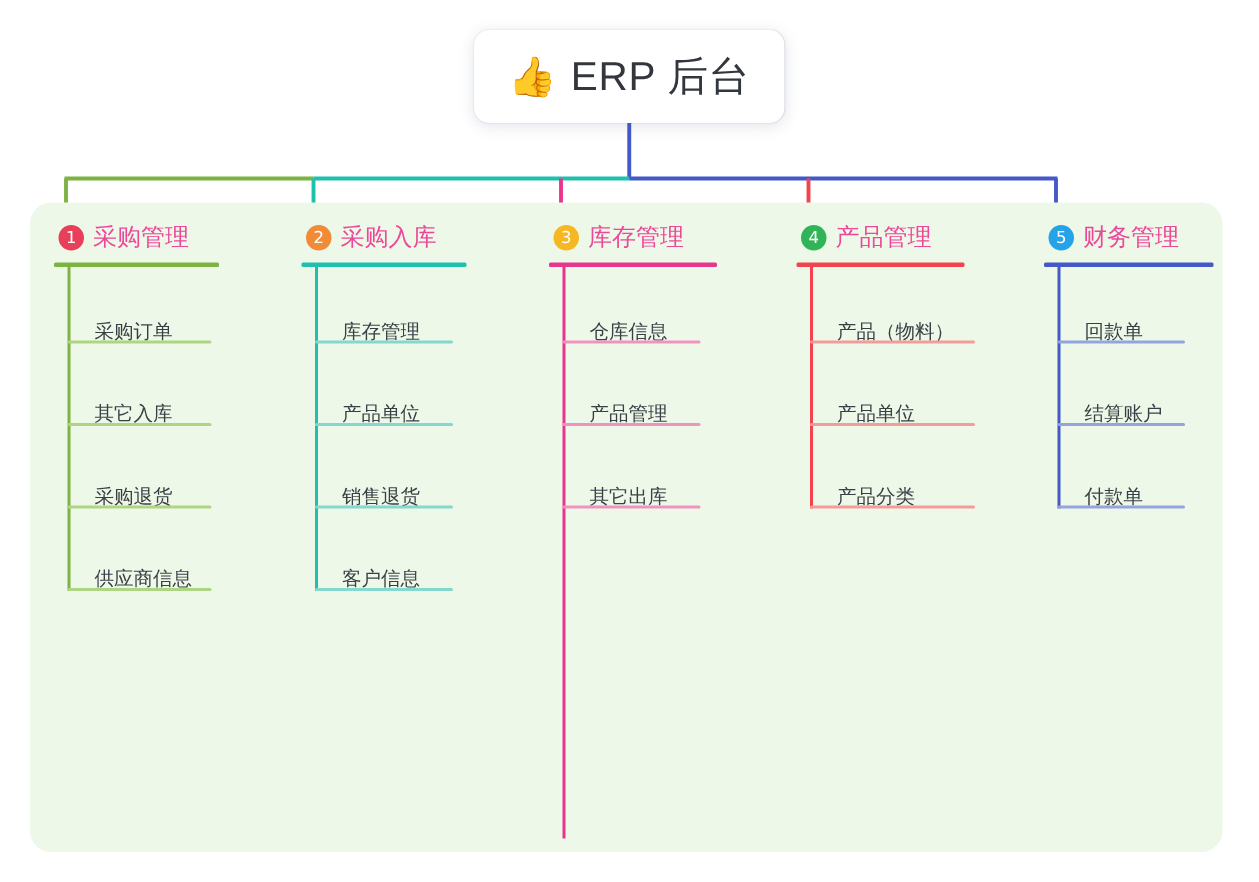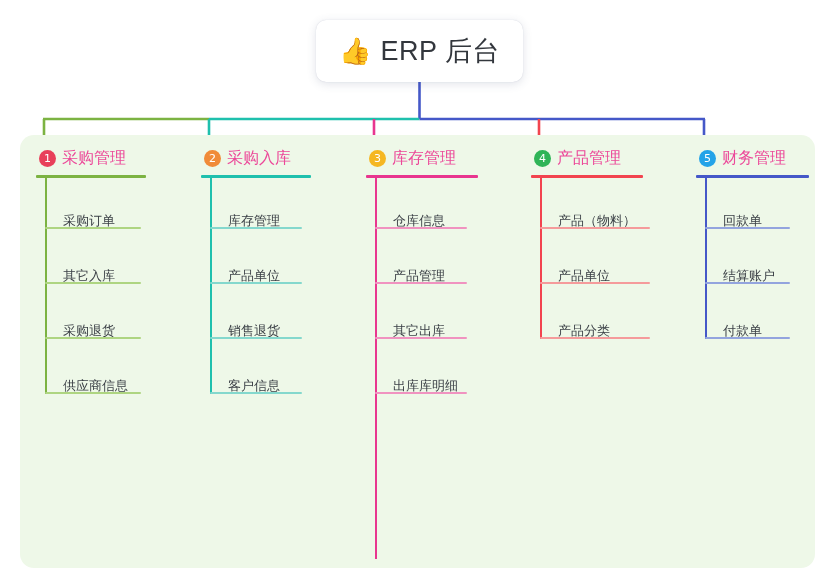--- a/index.html
+++ b/index.html
@@ -225,24 +225,20 @@
             <div class="item-rule" style="background: rgb(240, 147, 192); width: 92px;"></div>
           </div>
           <div class="item">
             <span class="item-label">产品管理</span>
             <div class="item-rule" style="background: rgb(240, 147, 192); width: 92px;"></div>
           </div>
           <div class="item">
             <span class="item-label">其它出库</span>
             <div class="item-rule" style="background: rgb(240, 147, 192); width: 92px;"></div>
           </div>
-          <div class="item">
-            <span class="item-label">出库库明细</span>
-            <div class="item-rule" style="background: rgb(240, 147, 192); width: 92px;"></div>
-          </div>
         </div>
       </div>
       <div class="column" style="left: 531px;">
         <div class="col-head">
           <span class="badge" style="background: rgb(47, 180, 87);">4</span>
           <span class="col-title">产品管理</span>
         </div>
         <div class="head-rule" style="background: rgb(242, 68, 79); width: 112px;"></div>
         <div class="items">
           <div class="spine" style="background: rgb(242, 68, 79); height: 161px;"></div>

